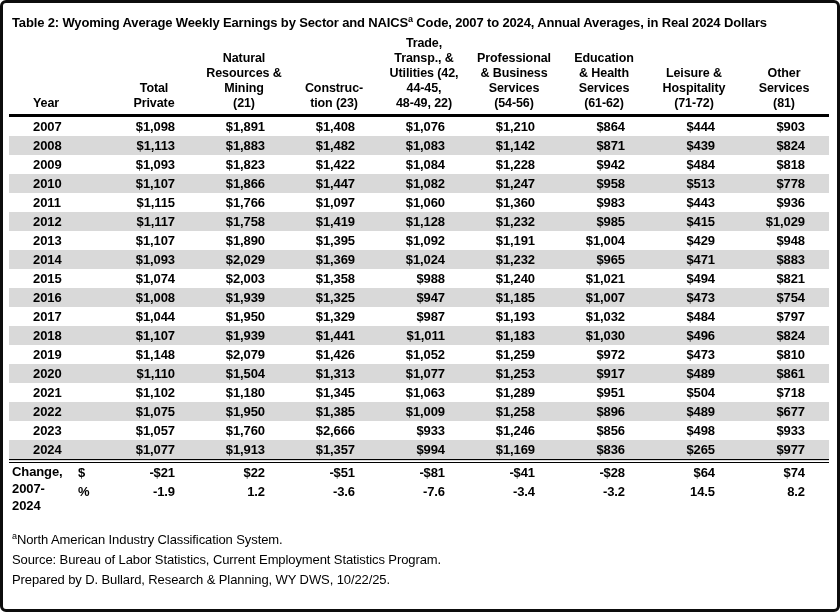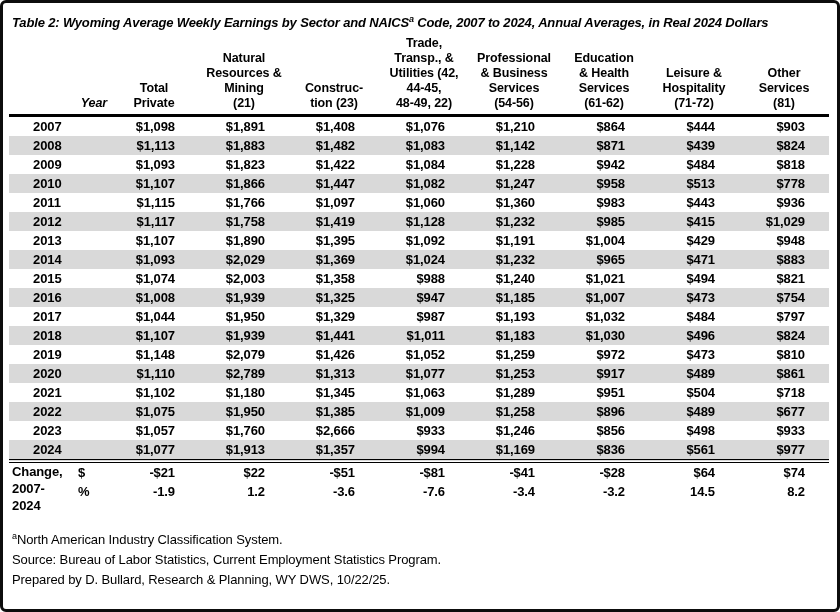--- a/index.html
+++ b/index.html
@@ -14,21 +14,20 @@
     font-family: "Liberation Sans", sans-serif;
     overflow: hidden;
   }
   .title {
     font-weight: bold;
     font-size: 13px;
     line-height: 17px;
     letter-spacing: -0.15px;
     padding: 8px 10px 0 9px;
     max-width: 806px;
-    font-style: italic;
   }
   .title sup { font-size: 9px; }
   table {
     border-collapse: collapse;
     table-layout: fixed;
     margin: 3px 0 0 6px;
   }
   col.c-label { width: 60px; }
   col.c-unit  { width: 40px; }
   col.c-data  { width: 90px; }
@@ -36,21 +35,21 @@
     font-size: 12.5px;
     font-weight: bold;
     line-height: 15px;
     vertical-align: bottom;
     text-align: center;
     white-space: pre-line;
     padding: 2px 2px 3px 2px;
     border-bottom: 3px solid #000;
     letter-spacing: -0.1px;
   }
-  thead th.year-h { text-align: right; padding-left: 24px; font-style: italic; }
+  thead th.year-h { text-align: left; padding-left: 24px; }
   td {
     font-weight: bold;
     font-size: 13px;
     line-height: 19px;
     height: 19px;
     padding: 0;
     letter-spacing: -0.1px;
   }
   td.year { text-align: left; padding-left: 24px; }
   td.val  { text-align: right; padding-right: 24px; }
@@ -269,21 +268,21 @@
     <td class="val">$1,426</td>
     <td class="val">$1,052</td>
     <td class="val">$1,259</td>
     <td class="val">$972</td>
     <td class="val">$473</td>
     <td class="val">$810</td>
   </tr>
         <tr class="stripe">
     <td class="year" colspan="2">2020</td>
     <td class="val">$1,110</td>
-    <td class="val">$2,789</td>
+    <td class="val">$1,504</td>
     <td class="val">$1,313</td>
     <td class="val">$1,077</td>
     <td class="val">$1,253</td>
     <td class="val">$917</td>
     <td class="val">$489</td>
     <td class="val">$861</td>
   </tr>
         <tr>
     <td class="year" colspan="2">2021</td>
     <td class="val">$1,102</td>
@@ -318,21 +317,21 @@
     <td class="val">$933</td>
   </tr>
         <tr class="stripe">
     <td class="year" colspan="2">2024</td>
     <td class="val">$1,077</td>
     <td class="val">$1,913</td>
     <td class="val">$1,357</td>
     <td class="val">$994</td>
     <td class="val">$1,169</td>
     <td class="val">$836</td>
-    <td class="val">$561</td>
+    <td class="val">$265</td>
     <td class="val">$977</td>
   </tr>
       </tbody>
     <tbody class="change">
       <tr>
         <td class="change-label" rowspan="2">
             <div>Change,
 2007-
 2024</div>
           </td>

